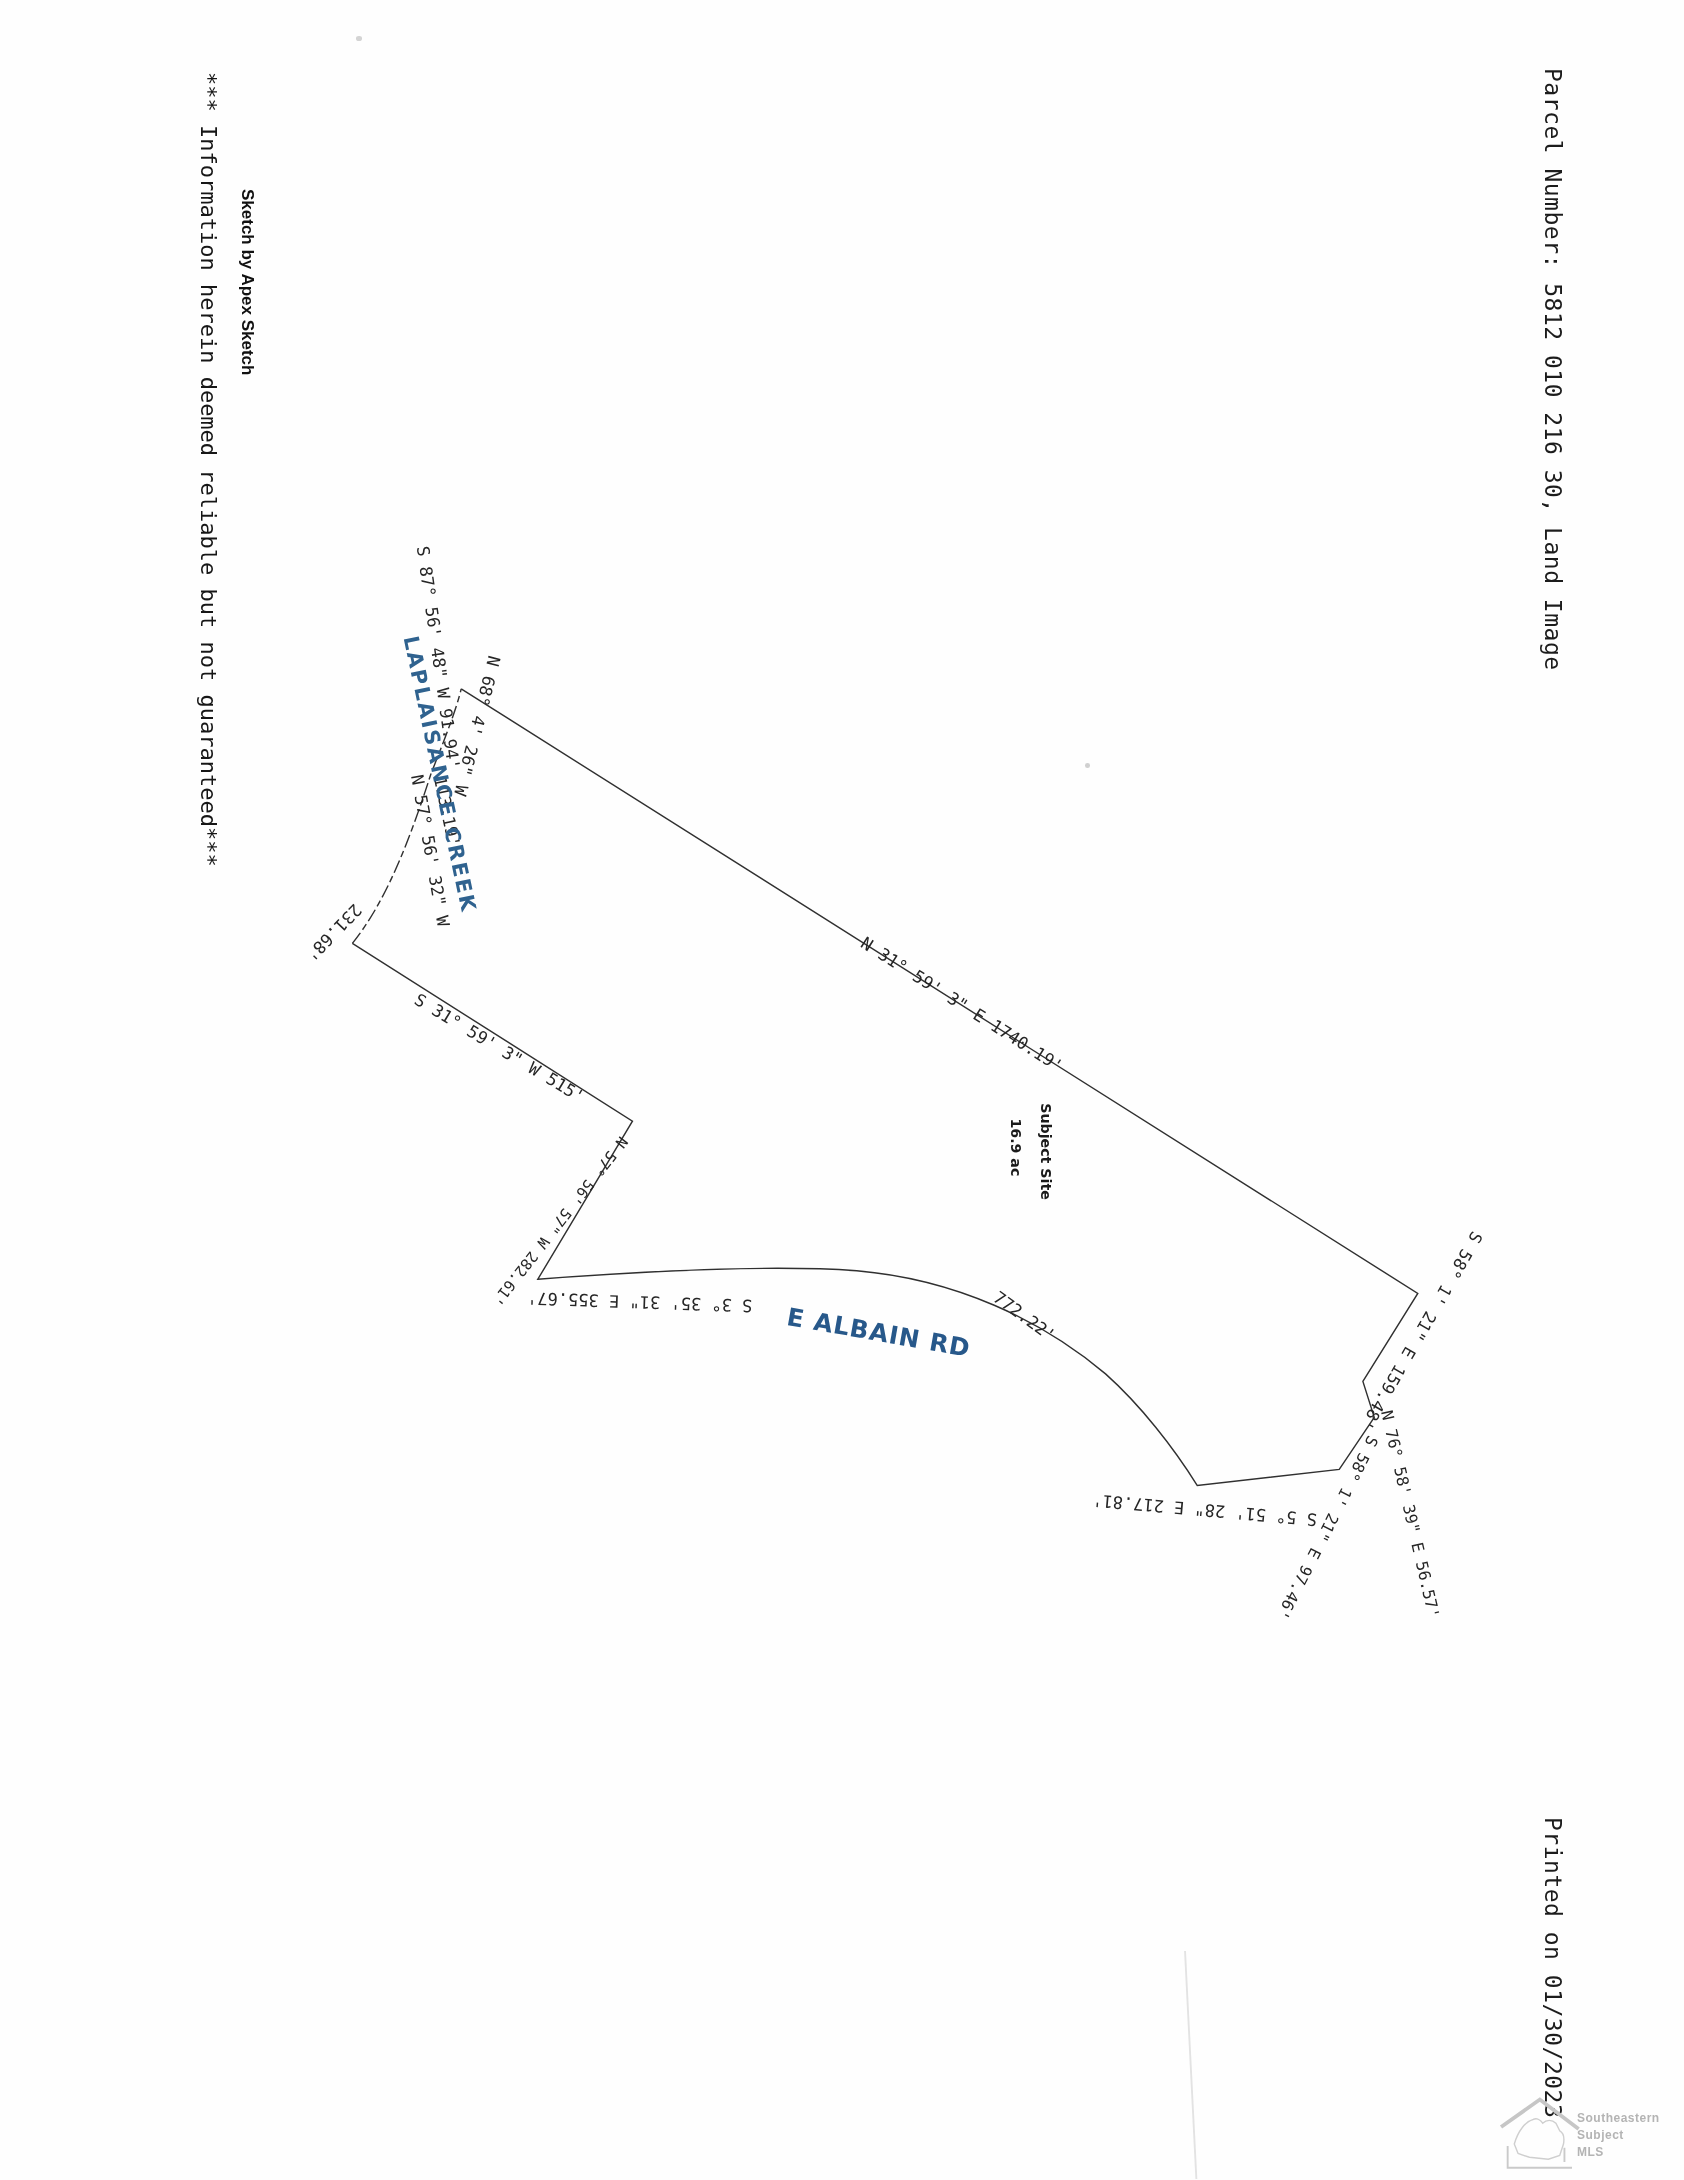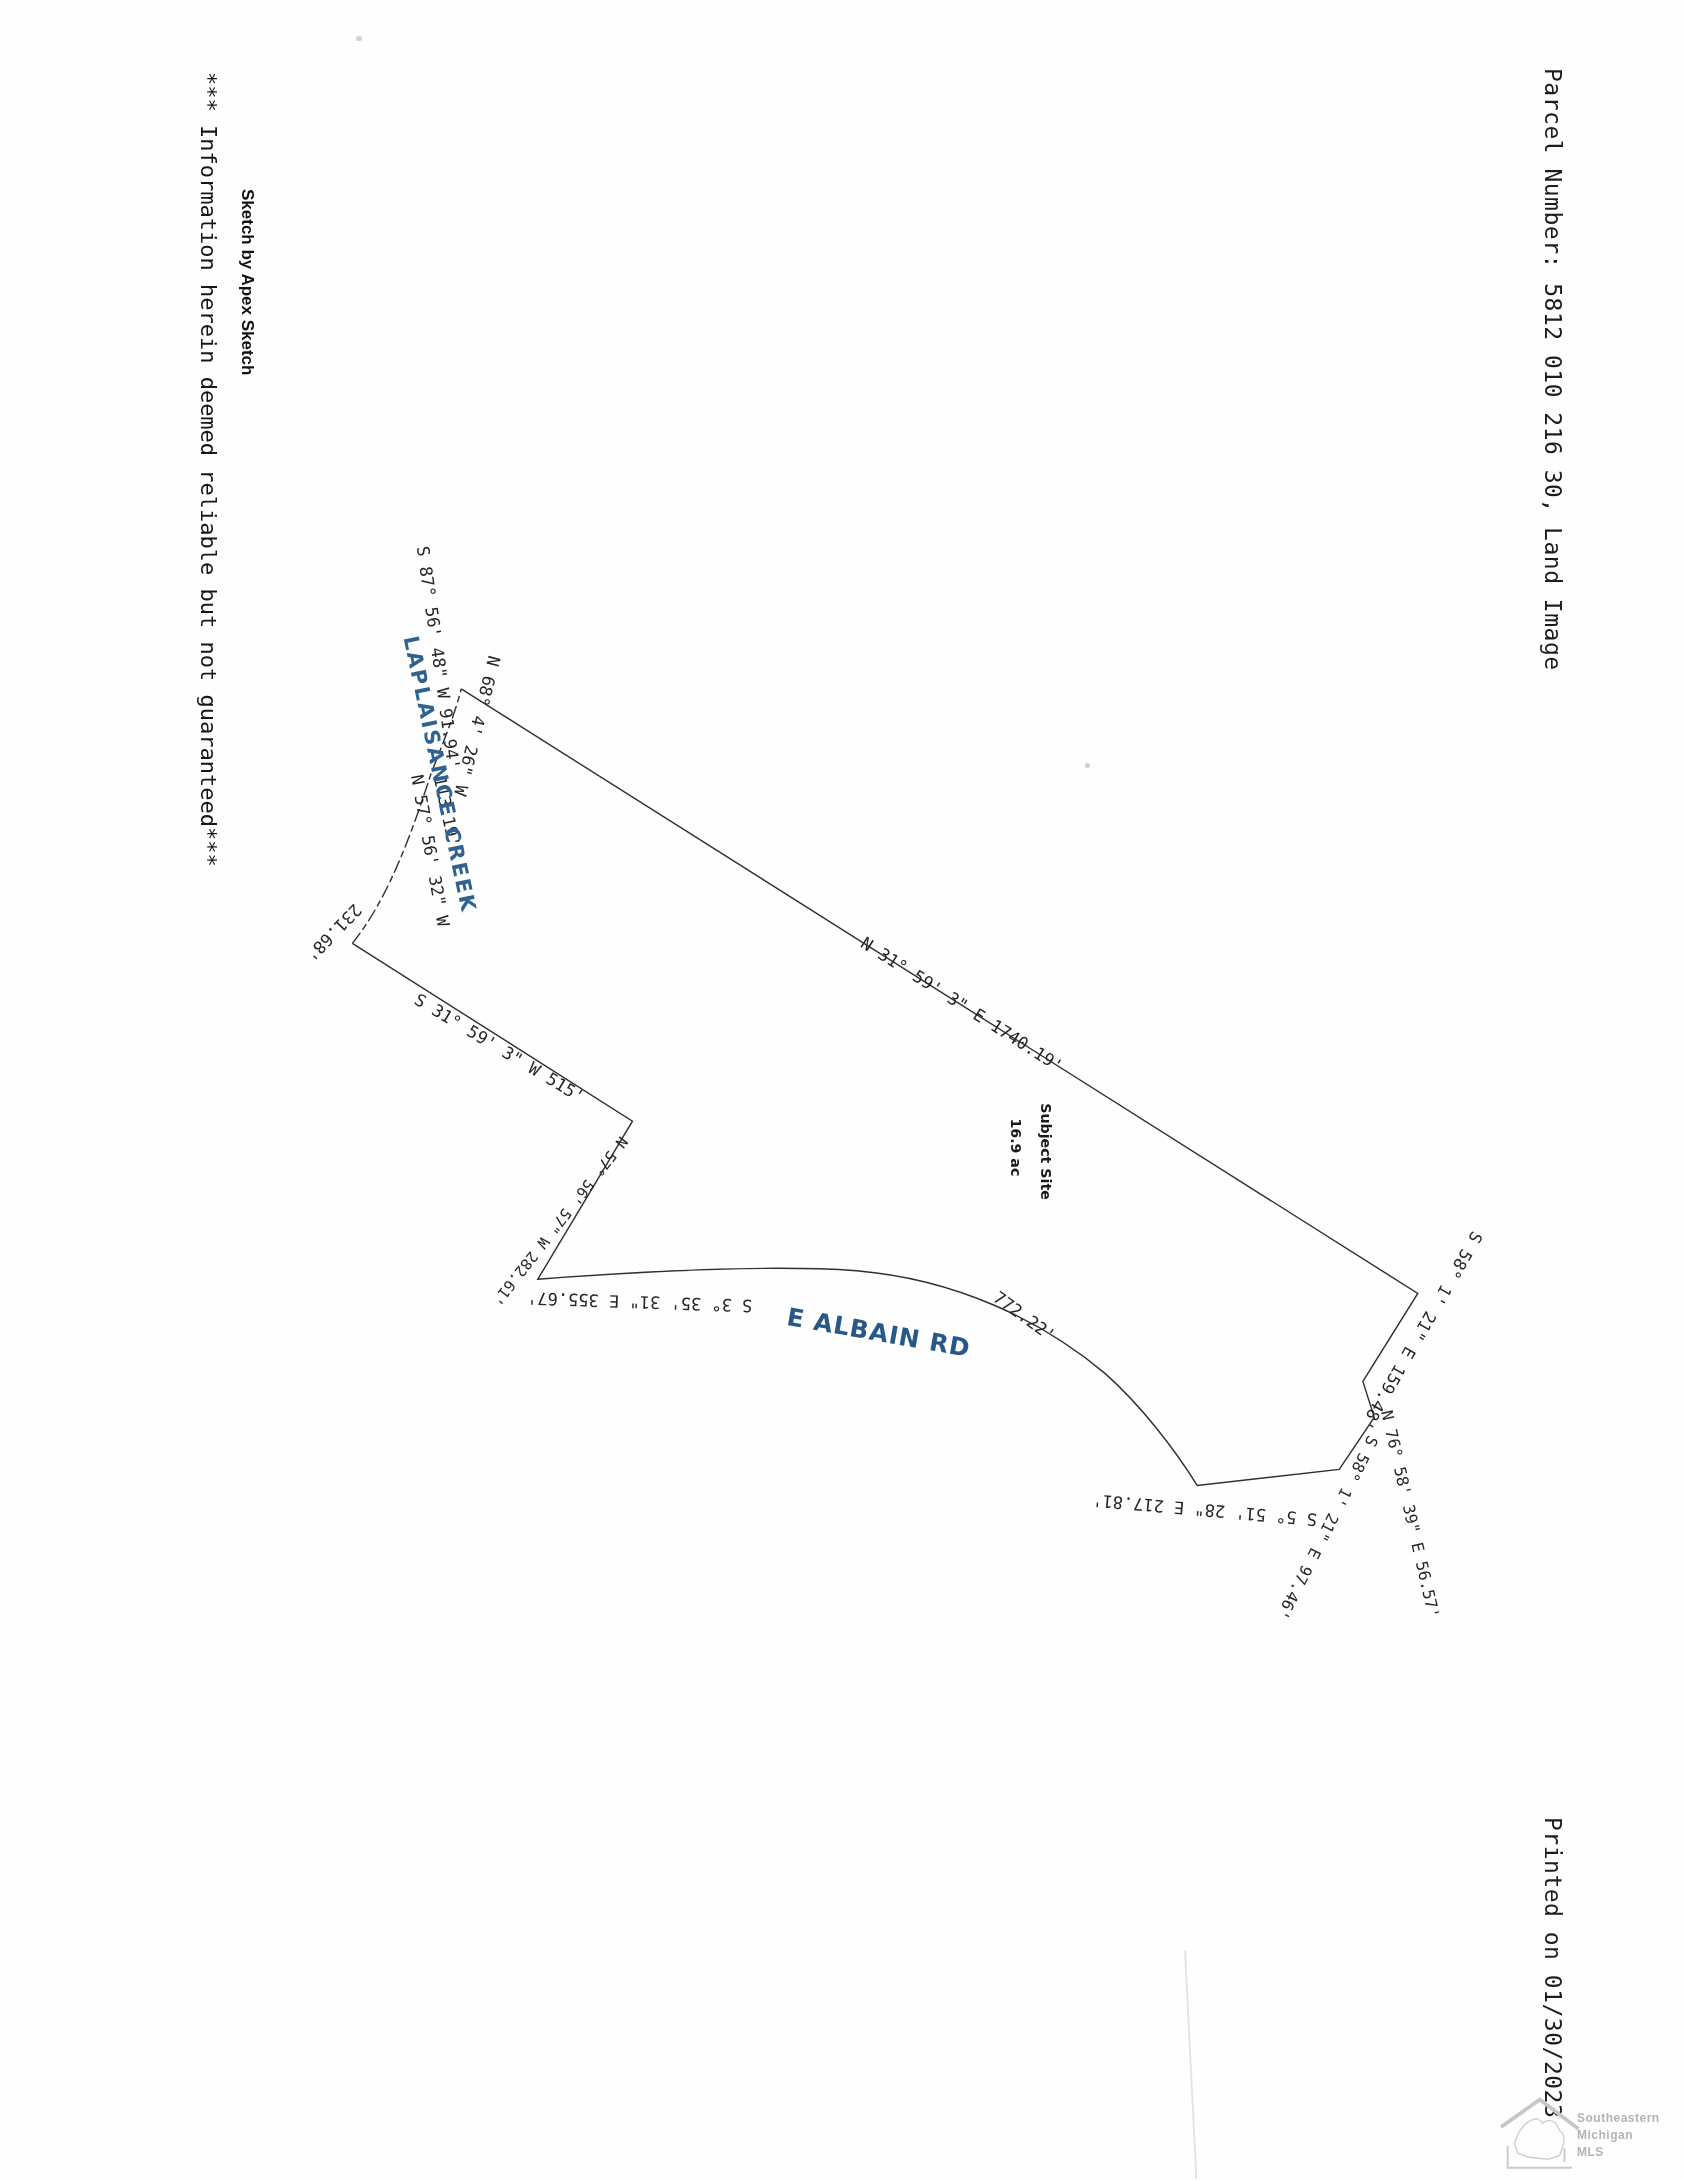--- a/index.html
+++ b/index.html
@@ -129,21 +129,21 @@
                C 1634,2240 1640,2240 1644,2244
                L 1648,2252
                C 1652,2254 1653,2260 1652,2266
                L 1648,2278 L 1636,2282 L 1616,2280 L 1604,2276 Z" fill="none" stroke="#cfcfcf" stroke-width="1.5"></path>
       <path d="M 1593,2268 L 1593,2291 L 1661,2291 M 1653,2270 L 1653,2285" fill="none" stroke="#cacaca" stroke-width="2"></path>
     </g>
   </svg>
 
   <div class="logo-text" style="left:1577px;top:2110px;">
     <div>Southeastern</div>
-    <div>Michigan</div>
+    <div>Subject</div>
     <div>MLS</div>
   </div>
 
   <div class="speck" style="left:356px;top:36px;width:5.7px;height:4.7px;background:#aaa;opacity:.5;"></div>
   <div class="speck" style="left:1085px;top:763px;width:4.7px;height:4.7px;background:#999;opacity:.45;"></div>
 
 </div>
 
 
 </body></html>

